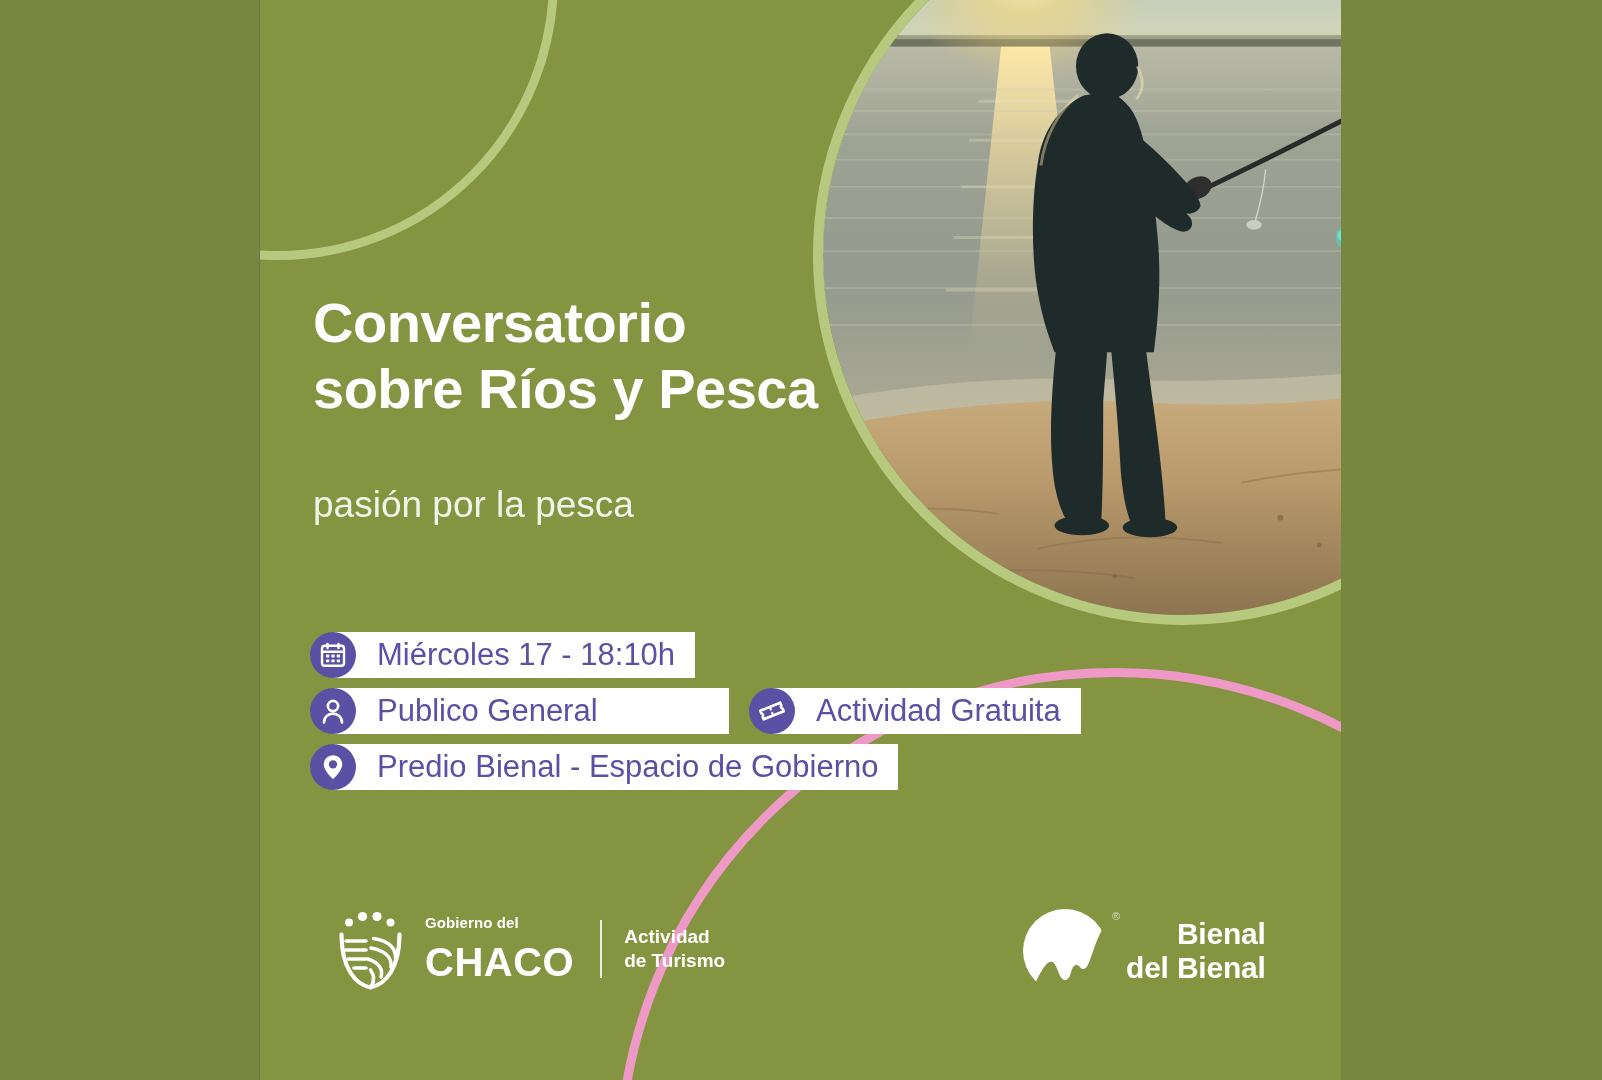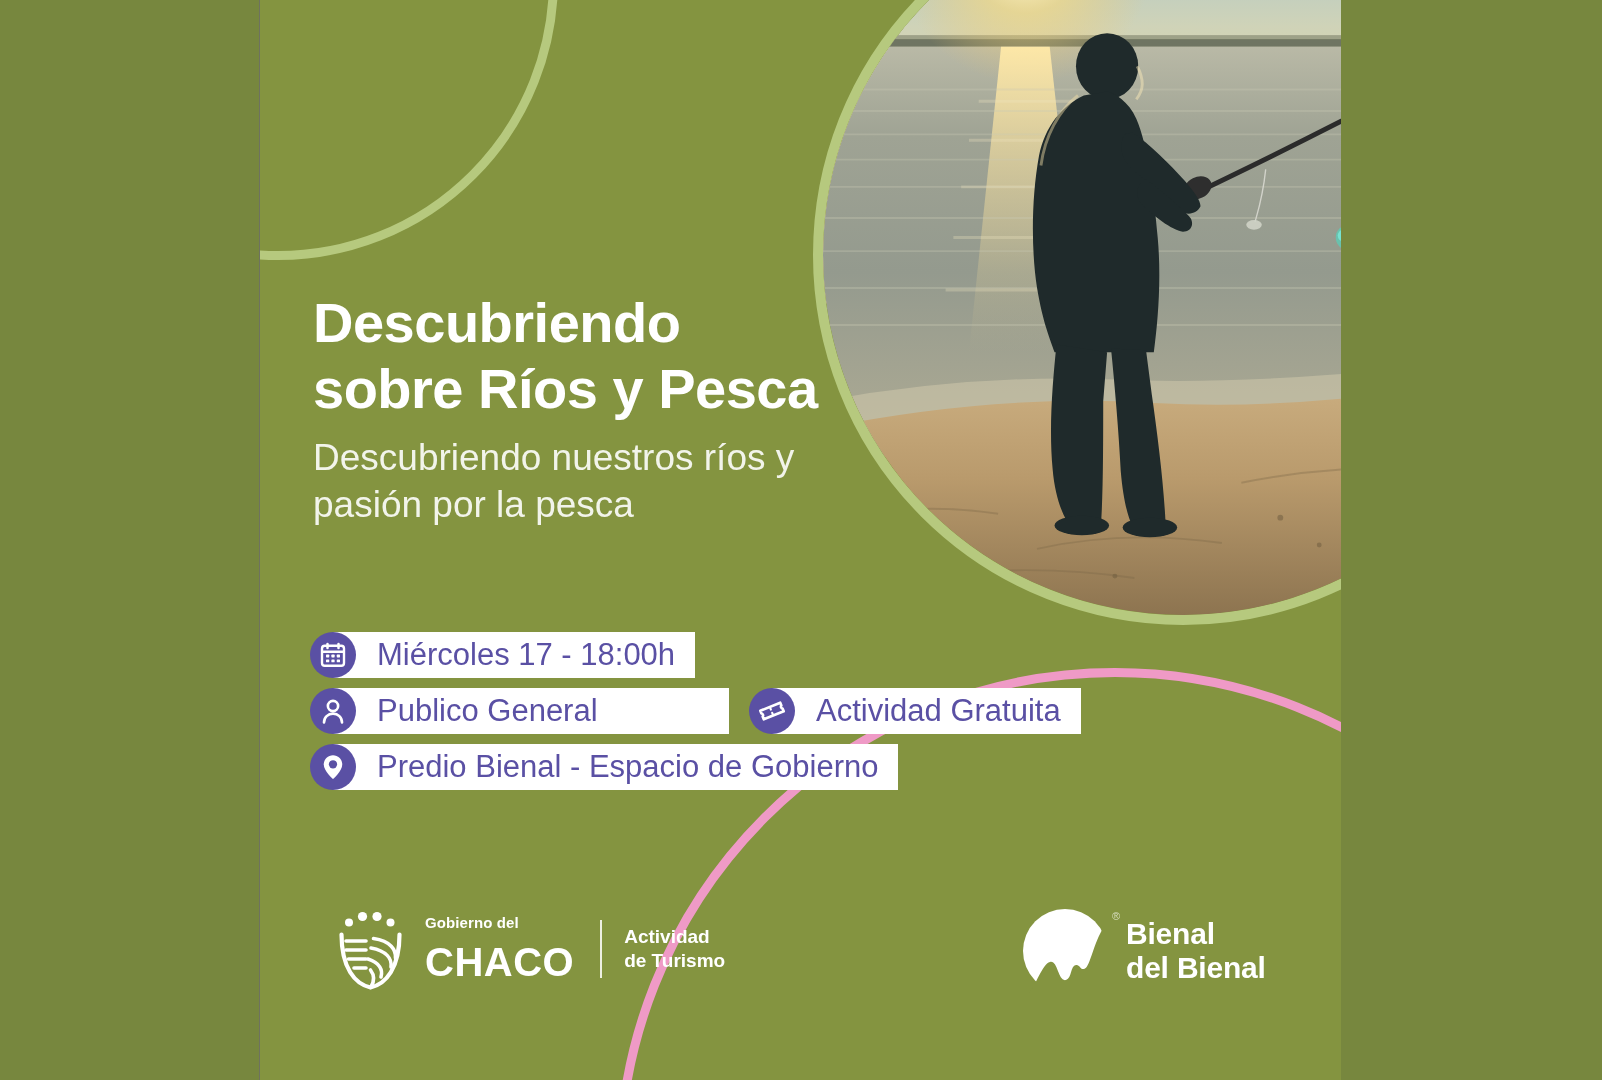--- a/index.html
+++ b/index.html
@@ -86,21 +86,21 @@
   .gob-mark{width:74px;height:82px;position:relative;flex:0 0 74px;}
   .gob-text{margin-left:16px;color:#ffffff;}
   .gob-line1{font-size:15px;font-weight:bold;line-height:1;letter-spacing:.1px;}
   .gob-line2{font-size:40px;font-weight:bold;line-height:1.05;letter-spacing:.5px;margin-top:11px;}
   .gob-sep{width:2px;height:58px;background:#ffffff;opacity:.85;margin:0 22px 0 26px;}
   .gob-sub{color:#ffffff;font-size:19px;line-height:1.28;font-weight:bold;}
 
   .logo-bienal{position:absolute;left:762px;top:908px;display:flex;align-items:center;}
   .bienal-mark{width:86px;height:86px;position:relative;flex:0 0 86px;}
   .bienal-reg{position:absolute;right:-12px;top:2px;color:#e9eedb;font-size:11px;opacity:.8;}
-  .bienal-text{margin-left:18px;color:#ffffff;font-size:30px;font-weight:bold;line-height:1.12;letter-spacing:-.2px;}
+  .bienal-text{margin-left:18px;color:#ffffff;font-size:30px;font-weight:bold;line-height:1.12;letter-spacing:-.2px;text-align:right;}
 </style>
 </head>
 <body>
 
 <div class="stage">
 
   <div class="side-left"></div>
   <div class="side-right"></div>
   <div class="divider-left"></div>
   <div class="divider-right"></div>
@@ -251,25 +251,25 @@
           </g>
 
           <path d="M262 206 C 242 222, 228 248, 224 278" stroke="#f5dfa8" stroke-width="3" fill="none" opacity=".45"></path>
           <path d="M323 176 C 330 190, 330 200, 322 210" stroke="#f7e7b7" stroke-width="3" fill="none" opacity=".5"></path>
         </svg>
       </div>
     </div>
 
     <div class="headline">
       <h1 class="title">
-        <span>Descubriendo</span><br>
+        <span>Conversatorio</span><br>
         <span>sobre Ríos y Pesca</span><br>
       </h1>
       <p class="subtitle">
-        <span>Descubriendo nuestros ríos y</span><br>
+        <br>
         <span>pasión por la pesca</span>
       </p>
     </div>
 
     <div class="badges">
 
       <div class="badge-row">
         <div class="badge">
           <span class="ico">
             <svg width="30" height="30" viewBox="0 0 24 24" fill="none" stroke="#ffffff" stroke-width="1.9">
@@ -279,21 +279,21 @@
               <g fill="#ffffff" stroke="none">
                 <rect x="6.4" y="11.6" width="2.6" height="2.3" rx=".5"></rect>
                 <rect x="10.7" y="11.6" width="2.6" height="2.3" rx=".5"></rect>
                 <rect x="15.0" y="11.6" width="2.6" height="2.3" rx=".5"></rect>
                 <rect x="6.4" y="15.5" width="2.6" height="2.3" rx=".5"></rect>
                 <rect x="10.7" y="15.5" width="2.6" height="2.3" rx=".5"></rect>
                 <rect x="15.0" y="15.5" width="2.6" height="2.3" rx=".5"></rect>
               </g>
             </svg>
           </span>
-          <span class="badge-text">Miércoles 17 - 18:00h</span>
+          <span class="badge-text">Miércoles 17 - 18:10h</span>
         </div>
       </div>
 
       <div class="badge-row">
         <div class="badge" style="min-width:332px;">
           <span class="ico">
             <svg width="30" height="30" viewBox="0 0 24 24" fill="none" stroke="#ffffff" stroke-width="2.1" stroke-linecap="round" stroke-linejoin="round">
               <circle cx="12" cy="8" r="4.1"></circle>
               <path d="M4.8 21.2c0-4.2 3.2-7.1 7.2-7.1s7.2 2.9 7.2 7.1"></path>
             </svg>

